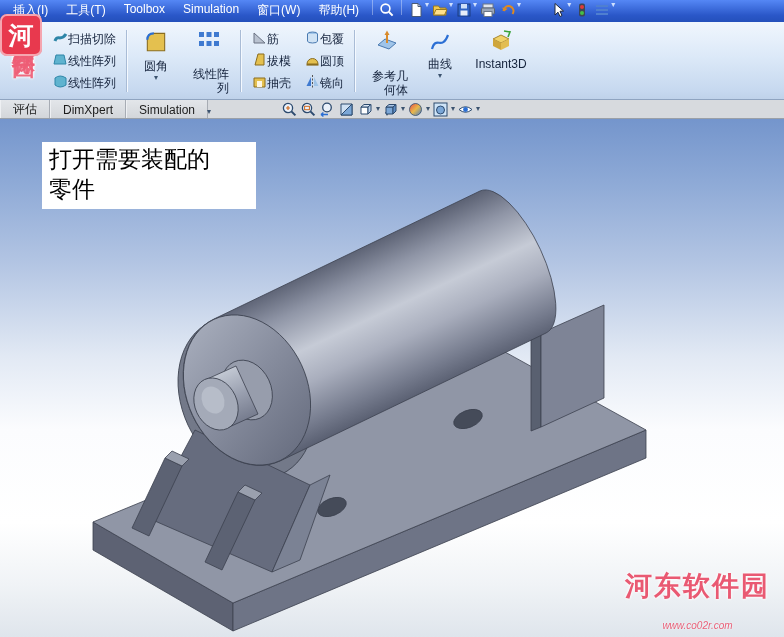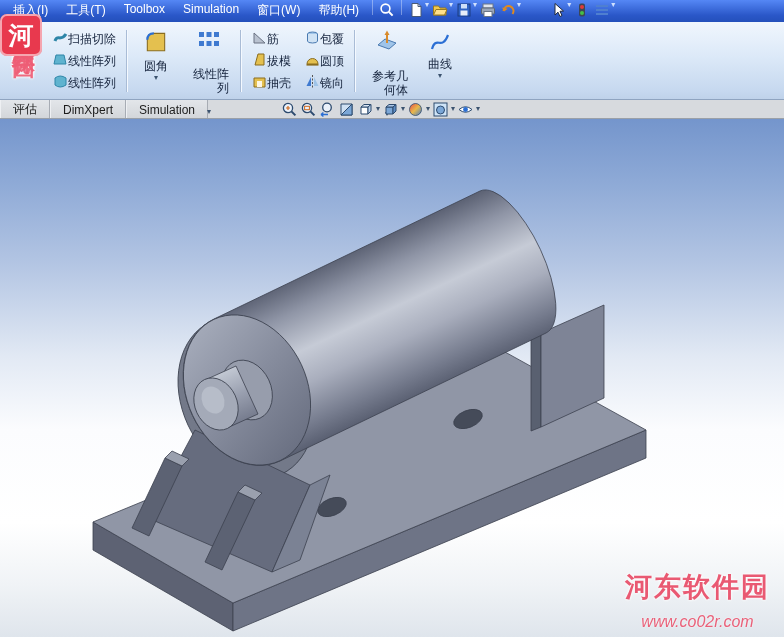--- a/index.html
+++ b/index.html
@@ -46,21 +46,21 @@
 
   
   .logo{position:absolute;left:0px;top:14px;width:42px;height:42px;background:#e8394e;border-radius:7px;
     display:flex;align-items:center;justify-content:center;color:#fff;font-weight:bold;font-size:25px;z-index:60;
     box-shadow:0 0 0 2px rgba(255,255,255,.55) inset;}
   .wm-left{position:absolute;left:9px;top:22px;writing-mode:vertical-rl;font-size:23px;font-weight:bold;
     color:rgba(238,93,117,.92);letter-spacing:4px;z-index:50;pointer-events:none;
     text-shadow:0 0 3px #fff,0 0 3px #fff;}
   .wm-br{position:absolute;right:14px;bottom:6px;text-align:center;z-index:50;pointer-events:none;}
   .wm-br .n{font-size:27px;font-weight:bold;color:rgba(232,80,106,.95);text-shadow:0 0 3px #fff,0 0 3px #fff;letter-spacing:2px;}
-  .wm-br .u{font-size:16px;color:rgba(232,80,106,.9);text-shadow:0 0 2px #fff;font-style:italic;margin-top:8px;}
+  .wm-br .u{font-size:10px;color:rgba(232,80,106,.9);text-shadow:0 0 2px #fff;font-style:italic;margin-top:16px;}
 </style>
 </head>
 <body>
 
 <div class="screen">
 
   <div class="menubar">
     <span class="menu-item">插入(I)</span>
     <span class="menu-item">工具(T)</span>
     <span class="menu-item">Toolbox</span>
@@ -246,20 +246,29 @@
     </div>
 
     <div class="tall-btn w40">
       <span><svg width="26" height="24" viewBox="0 0 24 24">
             <path d="M4 20C8 6 14 22 20 6" stroke="#2b6fd4" stroke-width="2.2" fill="none"></path>
           </svg></span>
       <span class="lbl">曲线</span>
       <span class="dar">▾</span>
     </div>
 
+    <div class="tall-btn w62">
+      <span><svg width="26" height="24" viewBox="0 0 24 24">
+            <path d="M12 6l8 4-8 4-8-4z" fill="#f0d268" stroke="#a8862c"></path>
+            <path d="M4 10l8 4v7l-8-4z" fill="#cfa63c"></path>
+            <path d="M20 10l-8 4v7l8-4z" fill="#e2bd52"></path>
+            <path d="M15 2l6 1-2 5" fill="none" stroke="#3aa33a" stroke-width="1.6"></path>
+          </svg></span>
+      <span class="lbl">Instant3D</span>
+    </div>
   </div>
 
   <div class="tabsbar">
     <div class="tab">评估</div>
     <div class="tab">DimXpert</div>
     <div class="tab">Simulation</div>
   </div>
 
   <div class="headsup">
     <span class="hu-icon">
@@ -385,20 +394,24 @@
 
         <ellipse cx="247" cy="390" rx="24" ry="31" transform="rotate(-25 247 390)" fill="#979dac"></ellipse>
 
         <polygon points="236,366 205,380 227,428 258,414" fill="url(#gStub)"></polygon>
 
         <ellipse cx="216" cy="404" rx="21" ry="27" transform="rotate(-25 216 404)" fill="#a4aab8"></ellipse>
         <ellipse cx="213" cy="400" rx="11" ry="14" transform="rotate(-25 213 400)" fill="#b7bdc9" stroke="none"></ellipse>
       </g>
     </svg>
 
+    <div class="note">
+      <div>打开需要装配的</div>
+      <div>零件</div>
+    </div>
   </div>
 
   <div class="wm-left">河东软件园</div>
   <div class="logo">
       <span>河</span>
     </div>
   <div class="wm-br">
     <div class="n">河东软件园</div>
     <div class="u">www.co02r.com</div>
   </div>

